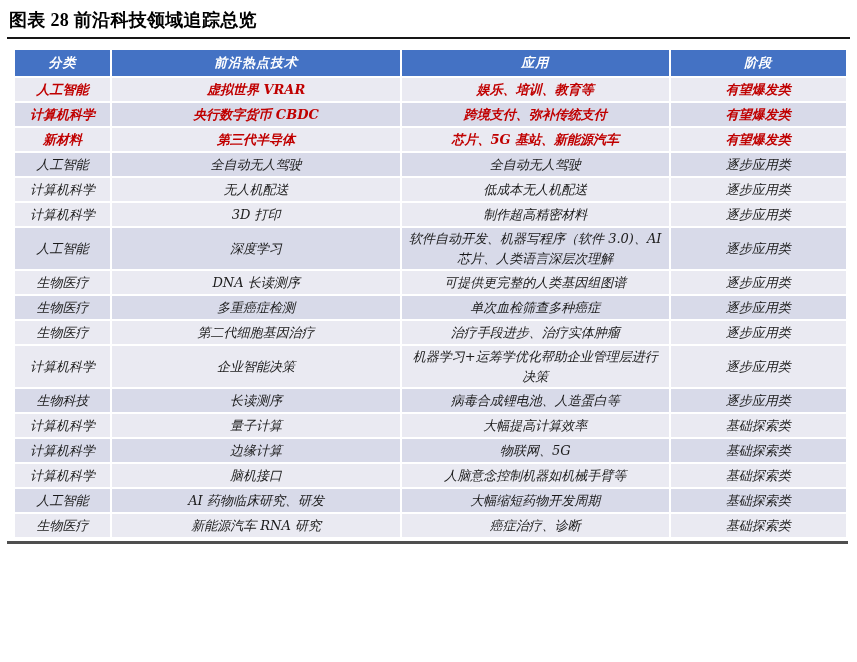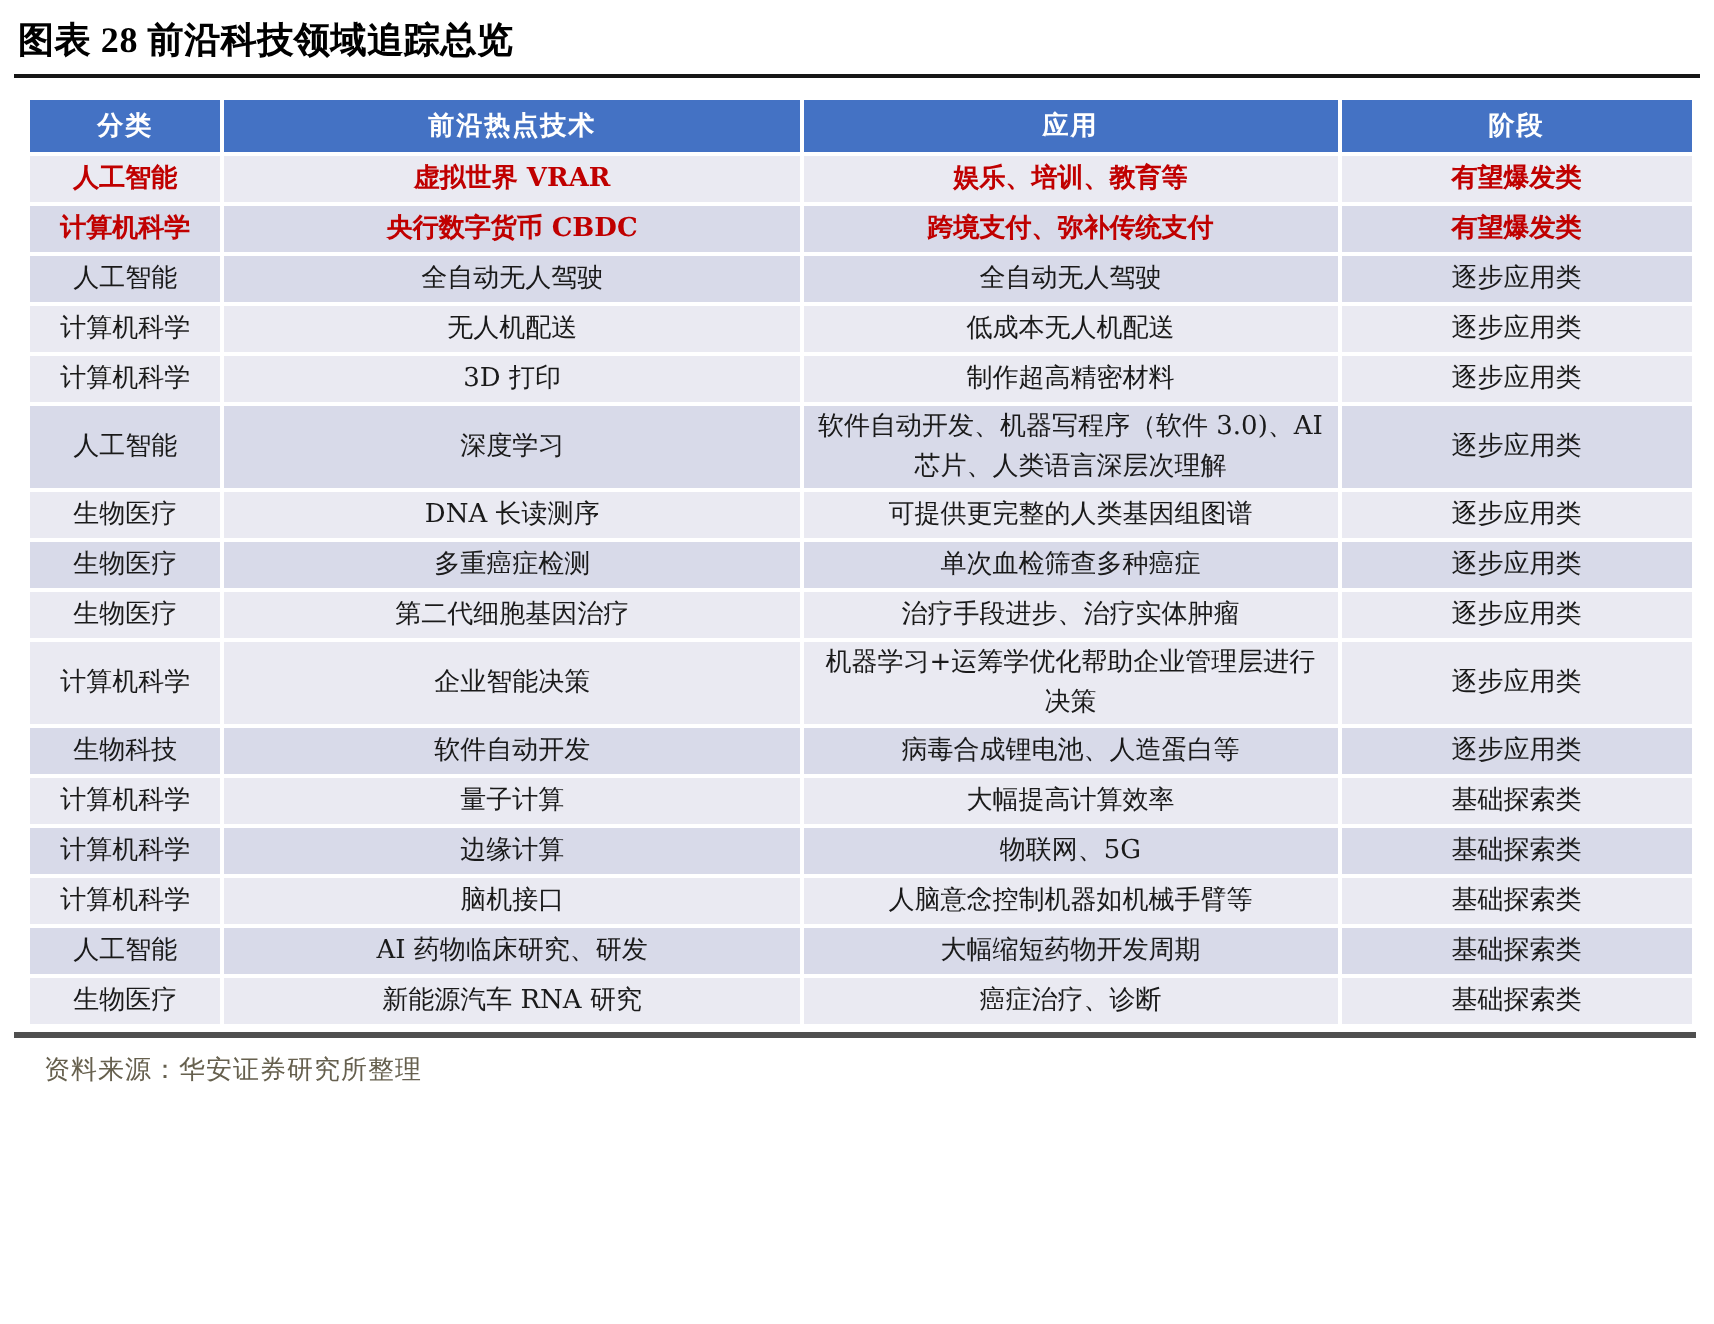--- a/index.html
+++ b/index.html
@@ -12,20 +12,21 @@
   .figure-title {
     font-family:"Liberation Serif","DejaVu Serif",serif;
     font-weight:bold; font-size:18px; color:#000;
     padding:2px 0 5px 3px; letter-spacing:0.3px;
   }
   .title-rule { border-top:2px solid #161616; margin:0 1px; }
   table.tech-table {
     border-collapse:separate; border-spacing:2px;
     table-layout:fixed; width:835px;
     margin:9px 0 0 7px;
+    font-style:italic;
   }
   th {
     background:#4472C4; color:#ffffff; font-weight:bold;
     font-size:13px; height:24px; padding:1px 2px;
     text-align:center; letter-spacing:1px;
   }
   td {
     text-align:center; vertical-align:middle;
     font-size:13px; line-height:1.5;
     height:21px; padding:1px 6px;
@@ -69,20 +70,26 @@
           <td>虚拟世界 VRAR</td>
           <td>娱乐、培训、教育等</td>
           <td>有望爆发类</td>
         </tr>
         <tr class="dark highlight">
           <td>计算机科学</td>
           <td>央行数字货币 CBDC</td>
           <td>跨境支付、弥补传统支付</td>
           <td>有望爆发类</td>
         </tr>
+        <tr class="light highlight">
+          <td>新材料</td>
+          <td>第三代半导体</td>
+          <td>芯片、5G 基站、新能源汽车</td>
+          <td>有望爆发类</td>
+        </tr>
         <tr class="dark">
           <td>人工智能</td>
           <td>全自动无人驾驶</td>
           <td>全自动无人驾驶</td>
           <td>逐步应用类</td>
         </tr>
         <tr class="light">
           <td>计算机科学</td>
           <td>无人机配送</td>
           <td>低成本无人机配送</td>
@@ -119,21 +126,21 @@
           <td>逐步应用类</td>
         </tr>
         <tr class="light">
           <td>计算机科学</td>
           <td>企业智能决策</td>
           <td>机器学习+运筹学优化帮助企业管理层进行决策</td>
           <td>逐步应用类</td>
         </tr>
         <tr class="dark">
           <td>生物科技</td>
-          <td>软件自动开发</td>
+          <td>长读测序</td>
           <td>病毒合成锂电池、人造蛋白等</td>
           <td>逐步应用类</td>
         </tr>
         <tr class="light">
           <td>计算机科学</td>
           <td>量子计算</td>
           <td>大幅提高计算效率</td>
           <td>基础探索类</td>
         </tr>
         <tr class="dark">
@@ -158,15 +165,14 @@
           <td>生物医疗</td>
           <td>新能源汽车 RNA 研究</td>
           <td>癌症治疗、诊断</td>
           <td>基础探索类</td>
         </tr>
       </tbody>
   </table>
 
   <div class="bottom-rule"></div>
 
-  <div class="source-line">资料来源：华安证券研究所整理</div>
 
 </div>
 
 </body></html>

